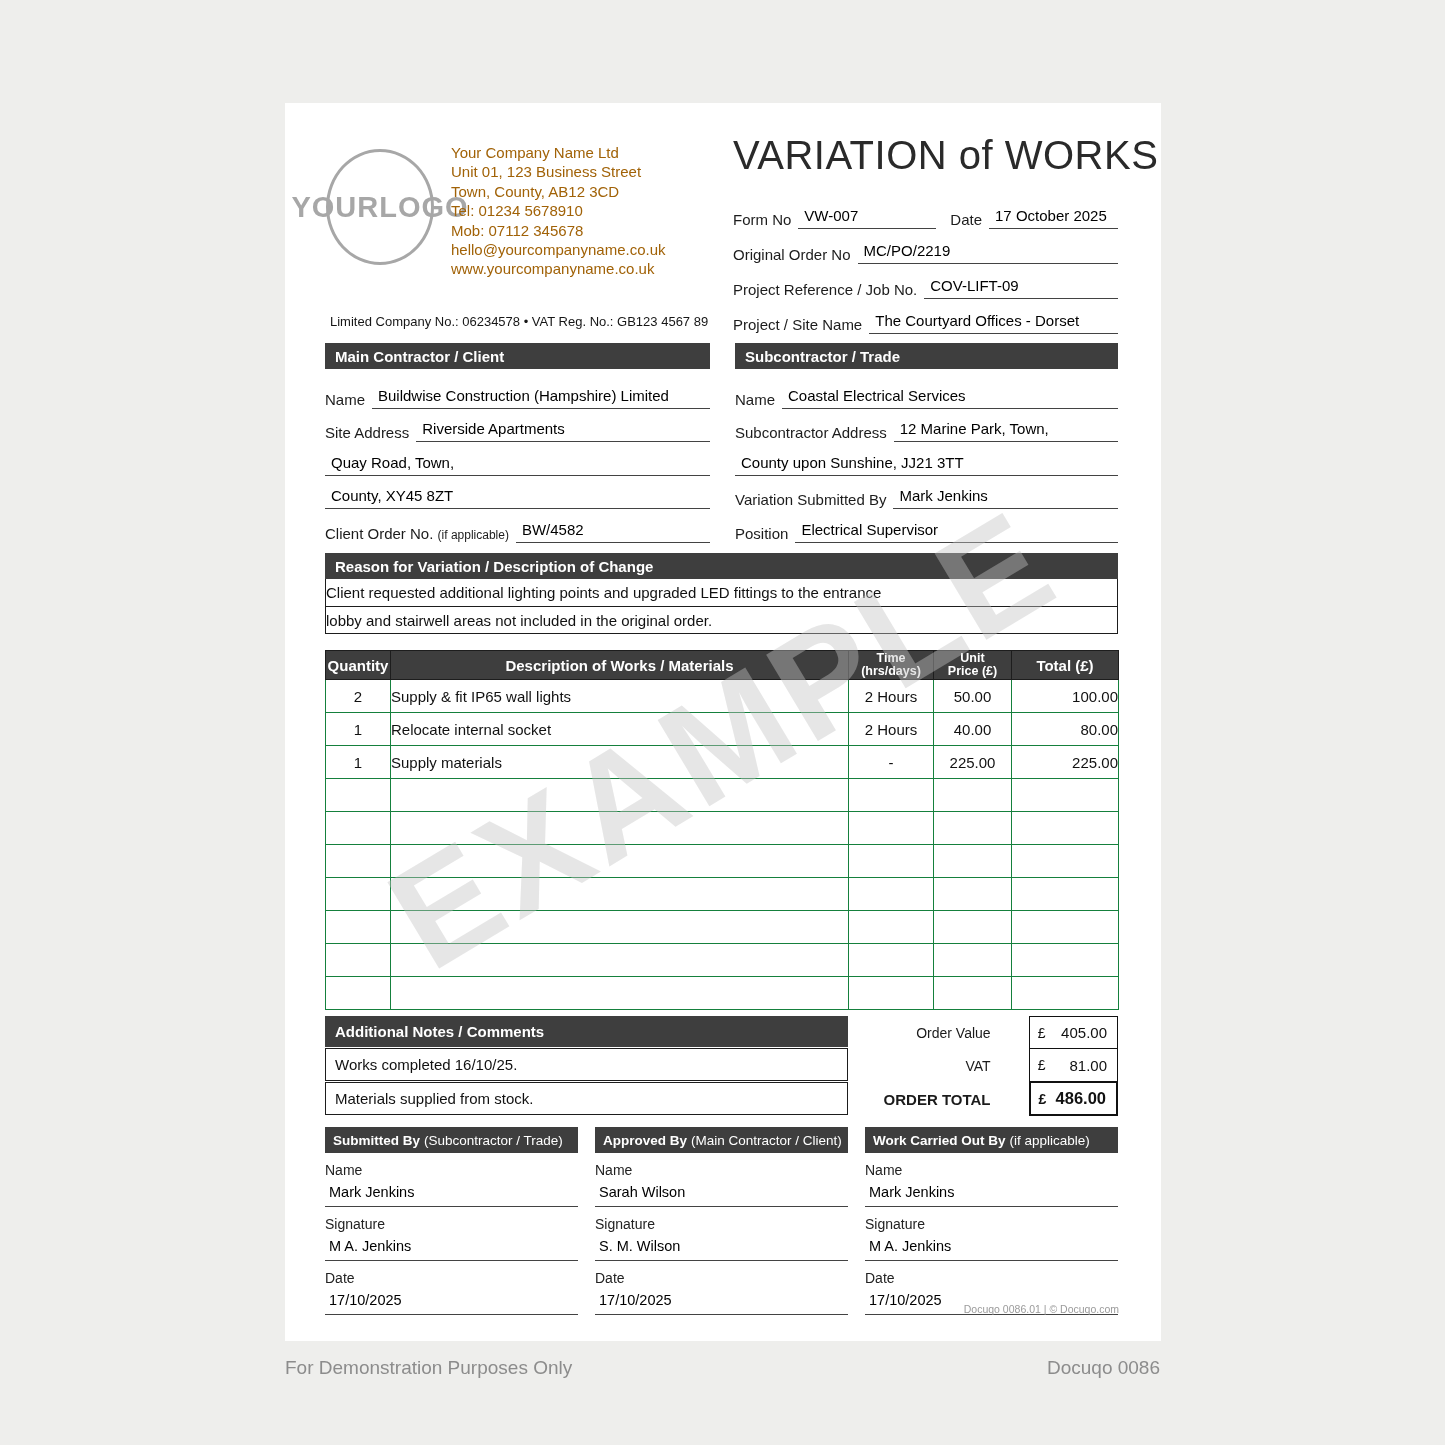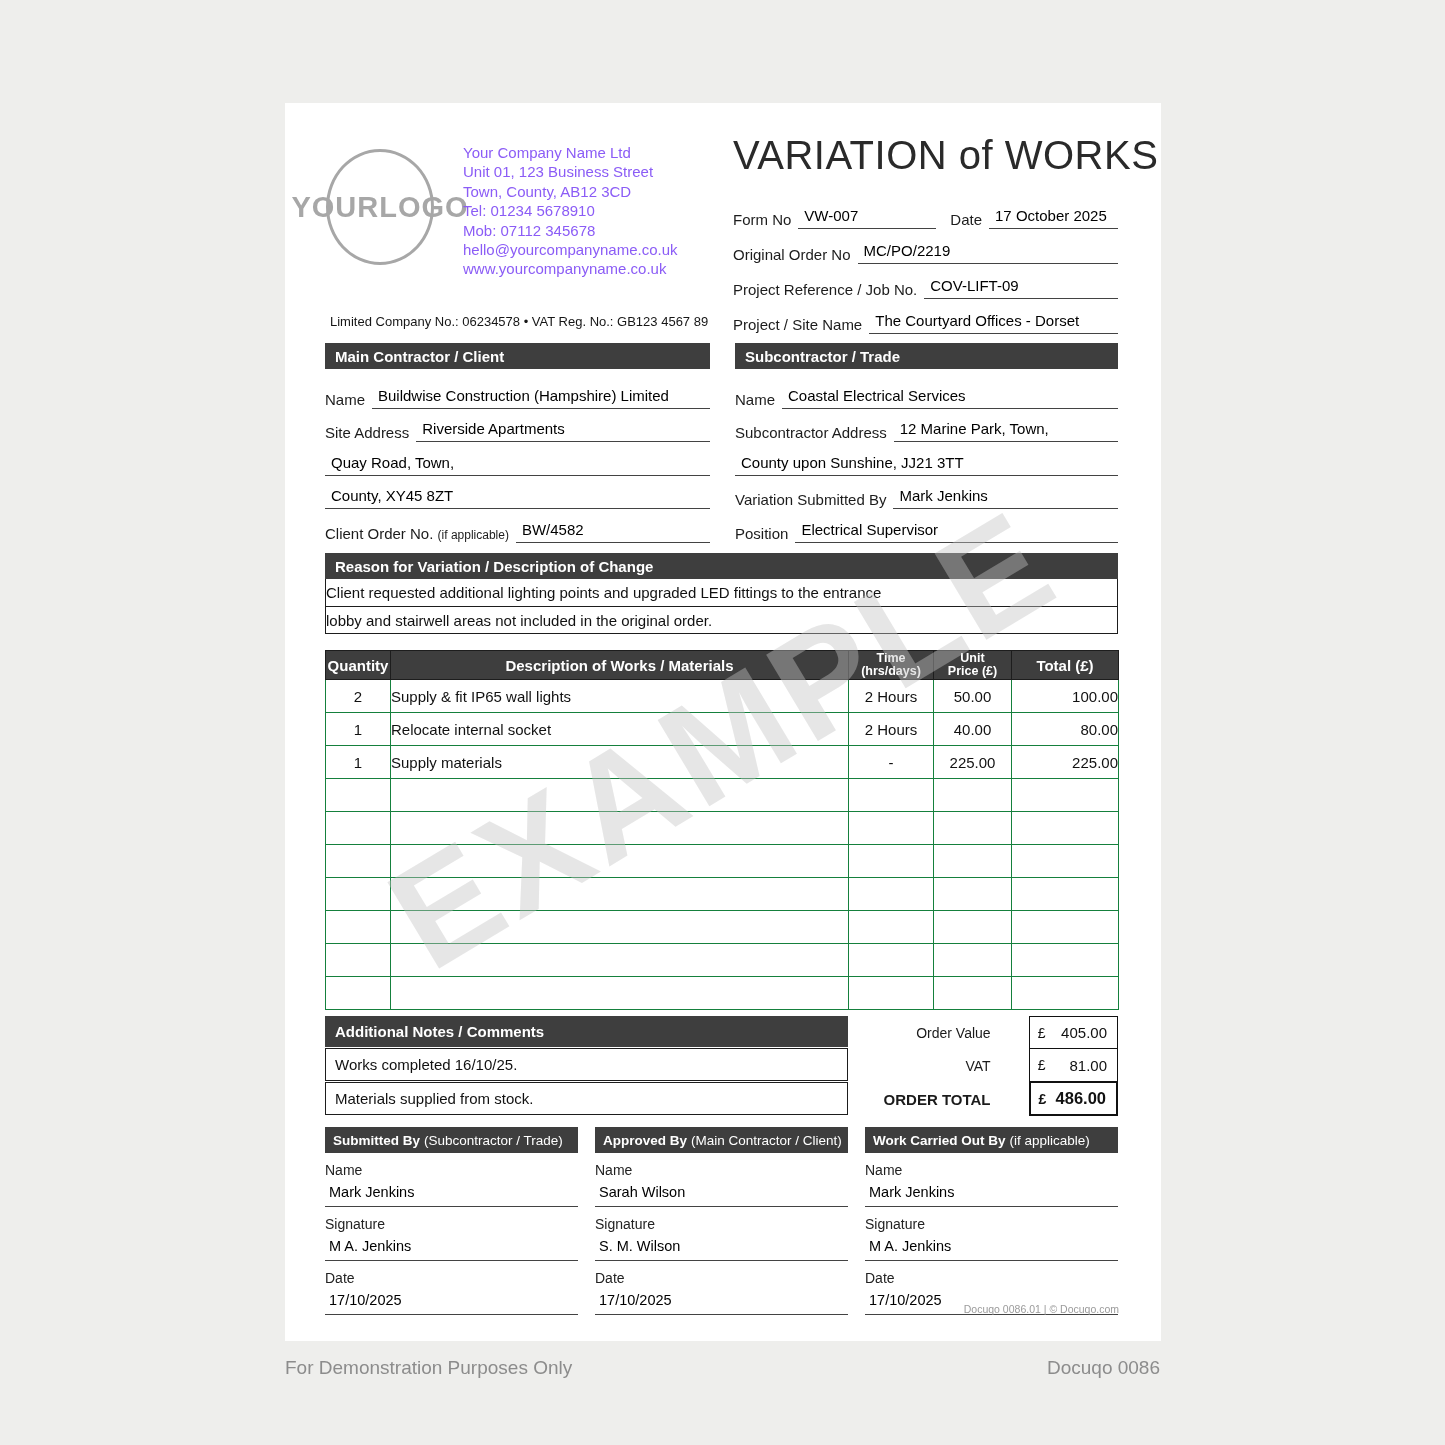--- a/index.html
+++ b/index.html
@@ -2,21 +2,21 @@
 <html><head>
 <meta charset="utf-8">
 <style>
   html,body{margin:0;padding:0;}
   body{width:1445px;height:1445px;background:#eeeeec;font-family:"Liberation Sans",sans-serif;position:relative;color:#111;}
   .page{position:absolute;left:285px;top:103px;width:876px;height:1238px;background:#ffffff;}
 
   
   .hdr-left{position:absolute;left:41px;top:40px;display:flex;}
   .logo{width:102px;height:110px;border:3px solid #a7a7a7;border-radius:50%;display:flex;flex-direction:row;align-items:center;justify-content:center;color:#a7a7a7;font-weight:bold;font-size:29px;letter-spacing:1px;line-height:31px;margin-top:6px;}
-  .company-lines{margin-left:29px;font-size:15px;line-height:19.4px;color:#8b5cf6;}
+  .company-lines{margin-left:17px;font-size:15px;line-height:19.4px;color:#a16207;}
   .reg-line{position:absolute;left:45px;top:211px;font-size:13px;color:#161616;}
 
   .hdr-right{position:absolute;left:448px;top:30px;width:385px;}
   .doc-title{font-size:40px;font-weight:400;color:#2a2a2a;letter-spacing:0.5px;white-space:nowrap;margin-bottom:16px;}
   .frow{display:flex;align-items:flex-end;height:35px;}
   .fl{white-space:nowrap;font-size:15px;color:#1c1c1c;padding-right:7px;padding-bottom:1px;}
   .fl .hint{font-size:12px;}
   .fv{flex:1;border-bottom:1px solid #434343;font-size:15px;color:#000;padding:0 0 4px 6px;white-space:nowrap;overflow:hidden;}
 
   

